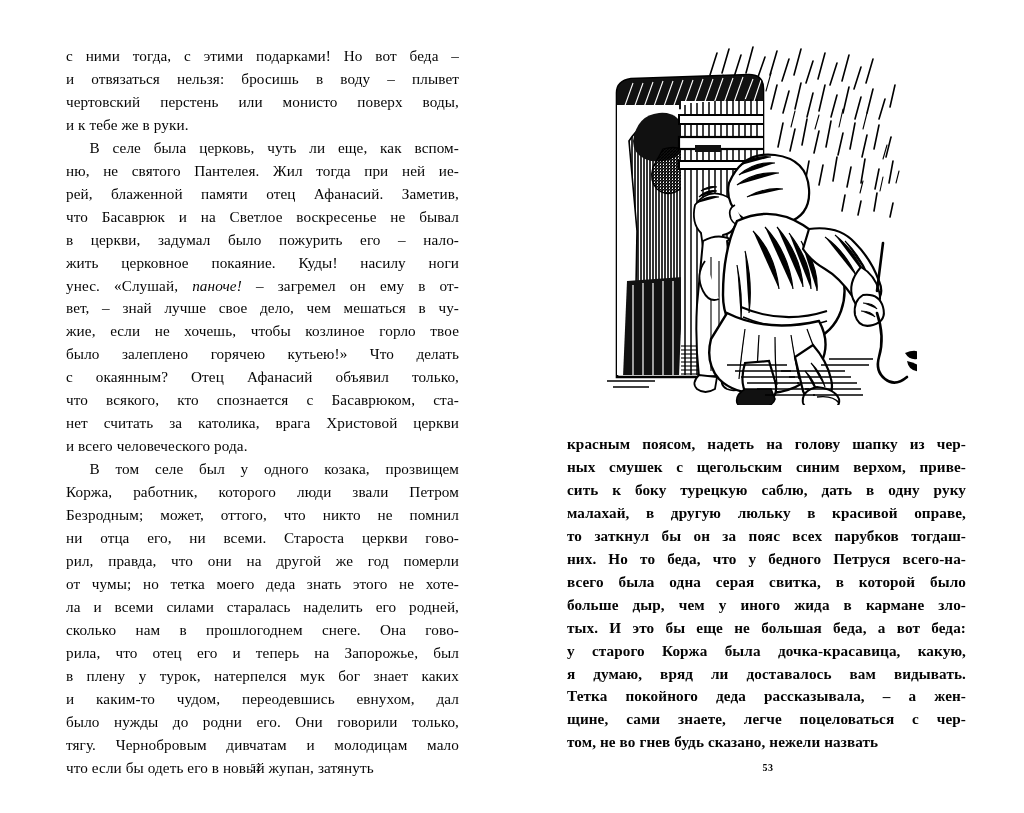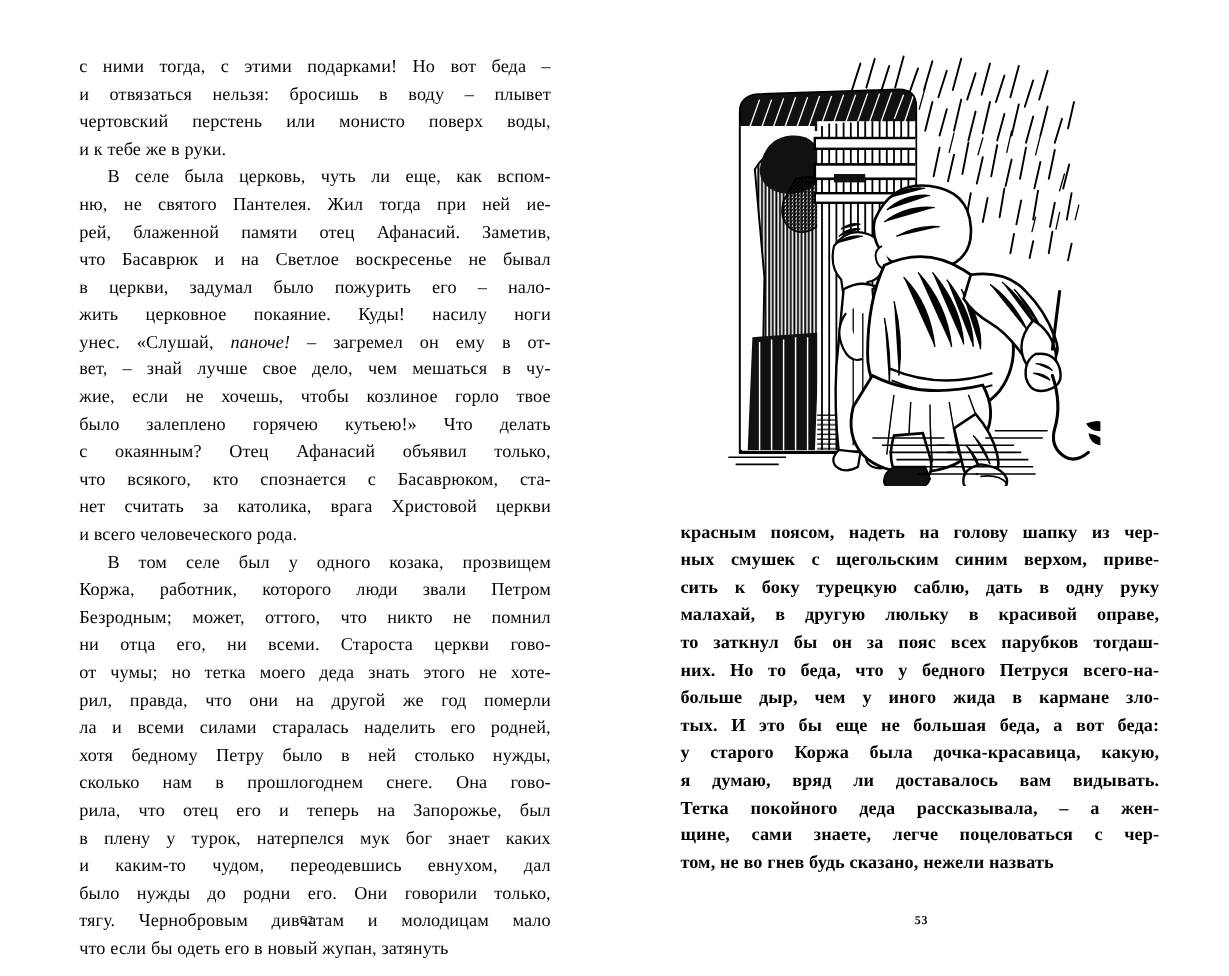--- a/index.html
+++ b/index.html
@@ -113,24 +113,23 @@
           <span class="ln">с окаянным? Отец Афанасий объявил только,</span>
           <span class="ln">что всякого, кто спознается с Басаврюком, ста-</span>
           <span class="ln">нет считать за католика, врага Христовой церкви</span>
           <span class="ln last">и всего человеческого рода.</span>
         </p>
         <p>
           <span class="ln indent">В том селе был у одного козака, прозвищем</span>
           <span class="ln">Коржа, работник, которого люди звали Петром</span>
           <span class="ln">Безродным; может, оттого, что никто не помнил</span>
           <span class="ln">ни отца его, ни всеми. Староста церкви гово-</span>
+          <span class="ln">рил, правда, что они на другой же год померли</span>
           <span class="ln">от чумы; но тетка моего деда знать этого не хоте-</span>
-          <span class="ln">рил, правда, что они на другой же год померли</span>
           <span class="ln">ла и всеми силами старалась наделить его родней,</span>
-          <span class="ln">хотя бедному Петру было в ней столько нужды,</span>
           <span class="ln">сколько нам в прошлогоднем снеге. Она гово-</span>
           <span class="ln">рила, что отец его и теперь на Запорожье, был</span>
           <span class="ln">в плену у турок, натерпелся мук бог знает каких</span>
           <span class="ln">и каким-то чудом, переодевшись евнухом, дал</span>
           <span class="ln">было нужды до родни его. Они говорили только,</span>
           <span class="ln">тягу. Чернобровым дивчатам и молодицам мало</span>
           <span class="ln last">что если бы одеть его в новый жупан, затянуть</span>
         </p>
       </div>
     <div class="folio">52</div>
@@ -409,20 +408,21 @@
 
     <div class="right-text-wrap">
       <div class="text-block" id="right-text">
           <p>
             <span class="ln">красным поясом, надеть на голову шапку из чер-</span>
             <span class="ln">ных смушек с щегольским синим верхом, приве-</span>
             <span class="ln">сить к боку турецкую саблю, дать в одну руку</span>
             <span class="ln">малахай, в другую люльку в красивой оправе,</span>
             <span class="ln">то заткнул бы он за пояс всех парубков тогдаш-</span>
             <span class="ln">них. Но то беда, что у бедного Петруся всего-на-</span>
+            <span class="ln">всего была одна серая свитка, в которой было</span>
             <span class="ln">больше дыр, чем у иного жида в кармане зло-</span>
             <span class="ln">тых. И это бы еще не большая беда, а вот беда:</span>
             <span class="ln">у старого Коржа была дочка-красавица, какую,</span>
             <span class="ln">я думаю, вряд ли доставалось вам видывать.</span>
             <span class="ln">Тетка покойного деда рассказывала, – а жен-</span>
             <span class="ln">щине, сами знаете, легче поцеловаться с чер-</span>
             <span class="ln last">том, не во гнев будь сказано, нежели назвать</span>
           </p>
         </div>
     </div>

